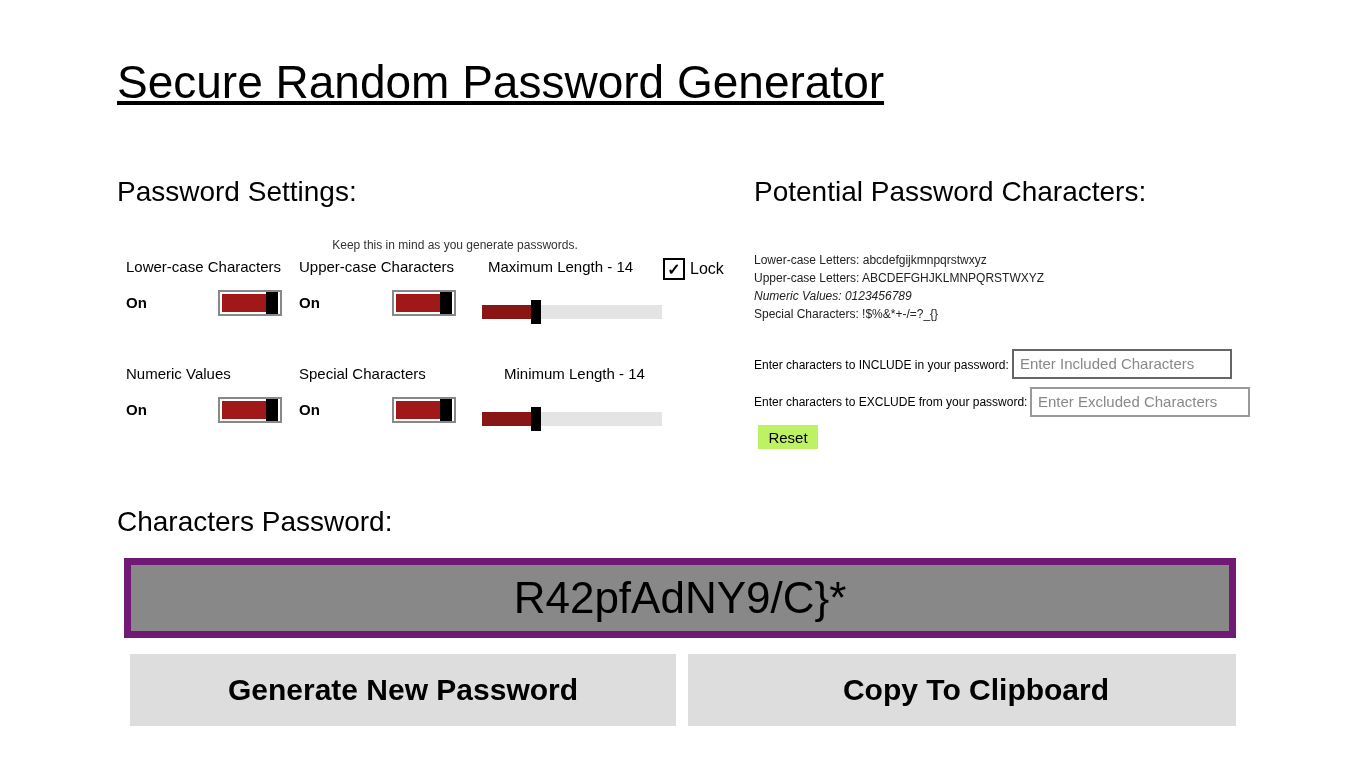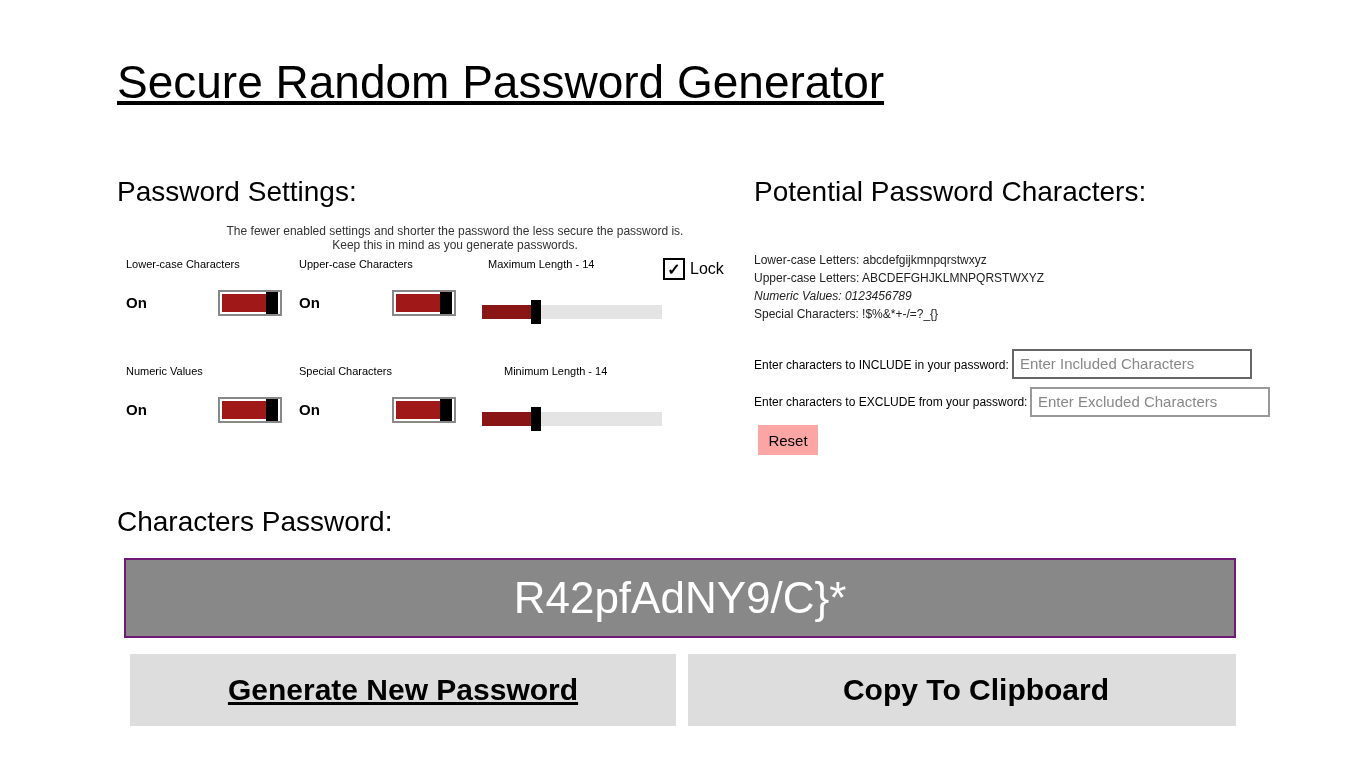--- a/index.html
+++ b/index.html
@@ -35,21 +35,21 @@
     left: 210px;
     top: 224px;
     width: 490px;
     text-align: center;
     font-size: 12px;
     color: #333;
     line-height: 1.2;
   }
   .label {
     position: absolute;
-    font-size: 11px;
+    font-size: 15px;
   }
   .state {
     position: absolute;
     font-size: 15px;
     font-weight: 700;
   }
   
   .toggle {
     position: absolute;
     width: 60px;
@@ -113,80 +113,80 @@
     left: 754px;
   }
   
   .inc-label {
     position: absolute;
     left: 754px;
     font-size: 12px;
   }
   .txt-input {
     position: absolute;
-    width: 240px;
+    width: 220px;
     height: 30px;
     border: 2px solid #999;
     background: #fff;
     font-size: 15px;
     padding: 0 6px;
     color: #888;
     box-sizing: border-box;
     line-height: 26px;
   }
   .btn-reset {
     position: absolute;
     left: 758px;
     top: 425px;
-    width: 60px; height: 30px;
-    background: #fca5a5;
+    width: 60px; height: 24px;
+    background: #bef264;
     border: none;
     font-size: 15px;
     cursor: pointer;
   }
   
   .gen-box {
     position: absolute;
     left: 124px;
     top: 558px;
     width: 1112px;
     height: 80px;
     background: #888;
-    border: 2px solid #701a75;
-    color: #ffffff;
+    border: 7px solid #701a75;
+    color: #000000;
     font-size: 44px;
     display: flex;
     align-items: center;
     justify-content: center;
     box-sizing: border-box;
   }
   .big-btn {
     position: absolute;
     top: 654px;
     height: 72px;
     background: #ddd;
     border: none;
     font-size: 30px;
     font-weight: 700;
     cursor: pointer;
   }
-  #btn-generate { left: 130px; width: 546px; text-decoration: underline; }
+  #btn-generate { left: 130px; width: 546px; }
   #btn-copy     { left: 688px; width: 548px; padding-left: 34px; }
 </style>
 </head>
 <body>
 
 <div class="page-title">Secure Random Password Generator</div>
 
 <div id="sec-settings" class="section-title">Password Settings:</div>
 <div id="sec-potential" class="section-title">Potential Password Characters:</div>
 <div id="sec-generated" class="section-title">Characters Password:</div>
 
 <div class="settings-hint">
-  <span>The fewer enabled settings and shorter the password the less secure the password is.</span><br>
+  <br>
   <span>Keep this in mind as you generate passwords.</span>
 </div>
 
 <div class="label" style="left:126px; top:258px;">Lower-case Characters</div>
 <div class="state" style="left:126px; top:294px;">On</div>
 <div class="toggle" style="left:218px; top:290px;">
   <div class="toggle-fill"></div>
     <div class="toggle-thumb"></div>
 </div>
 

